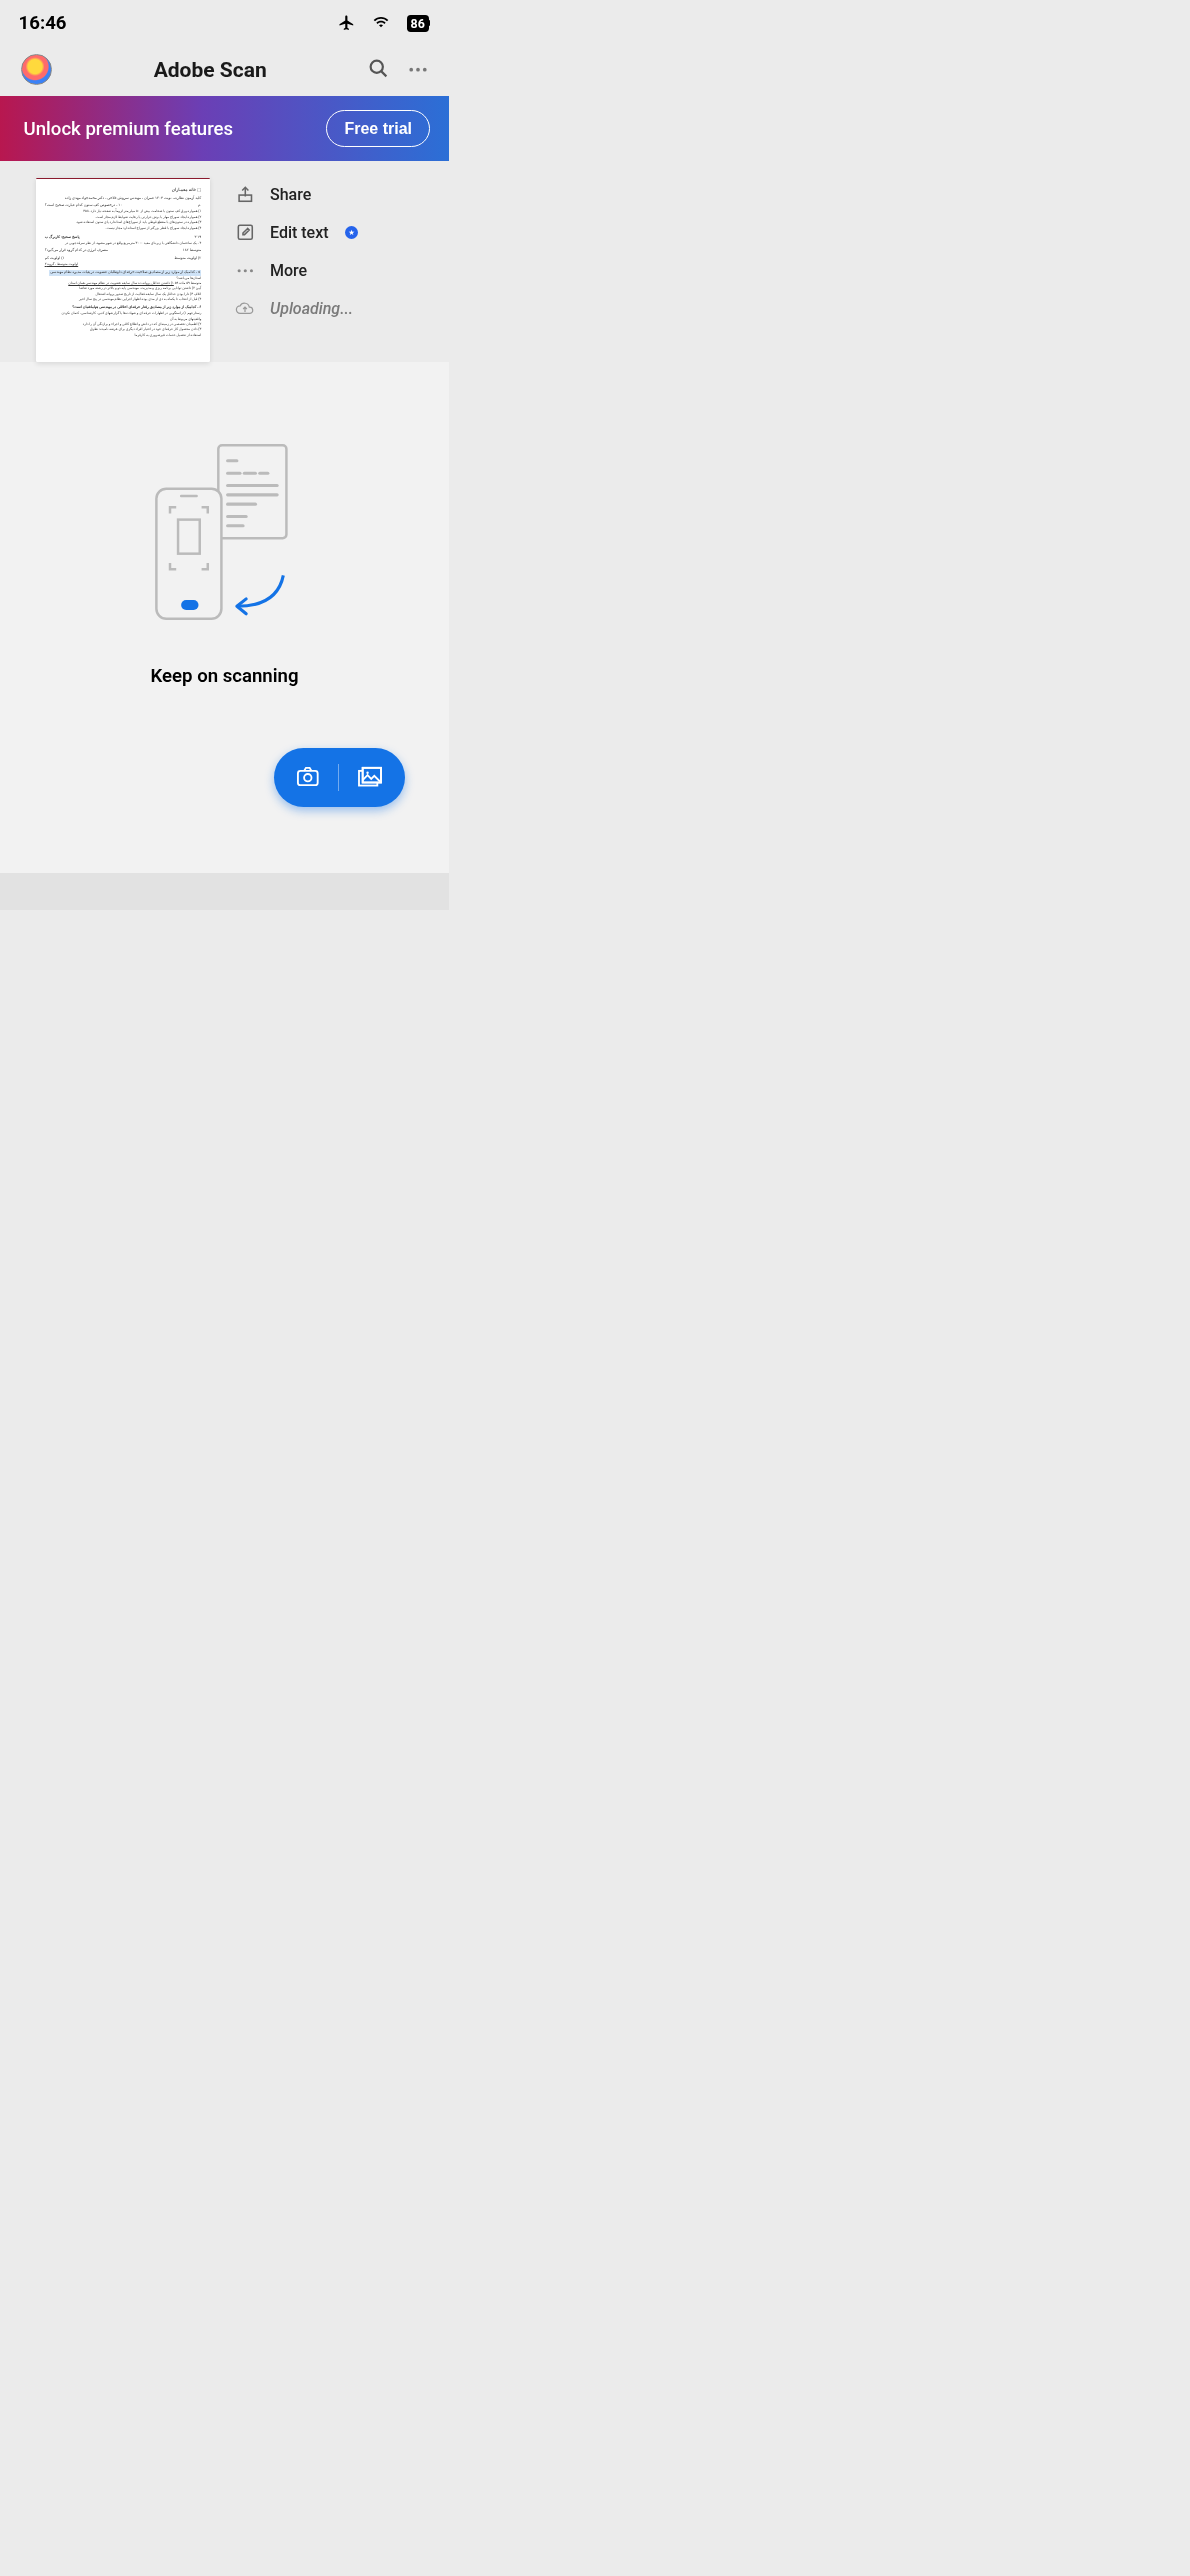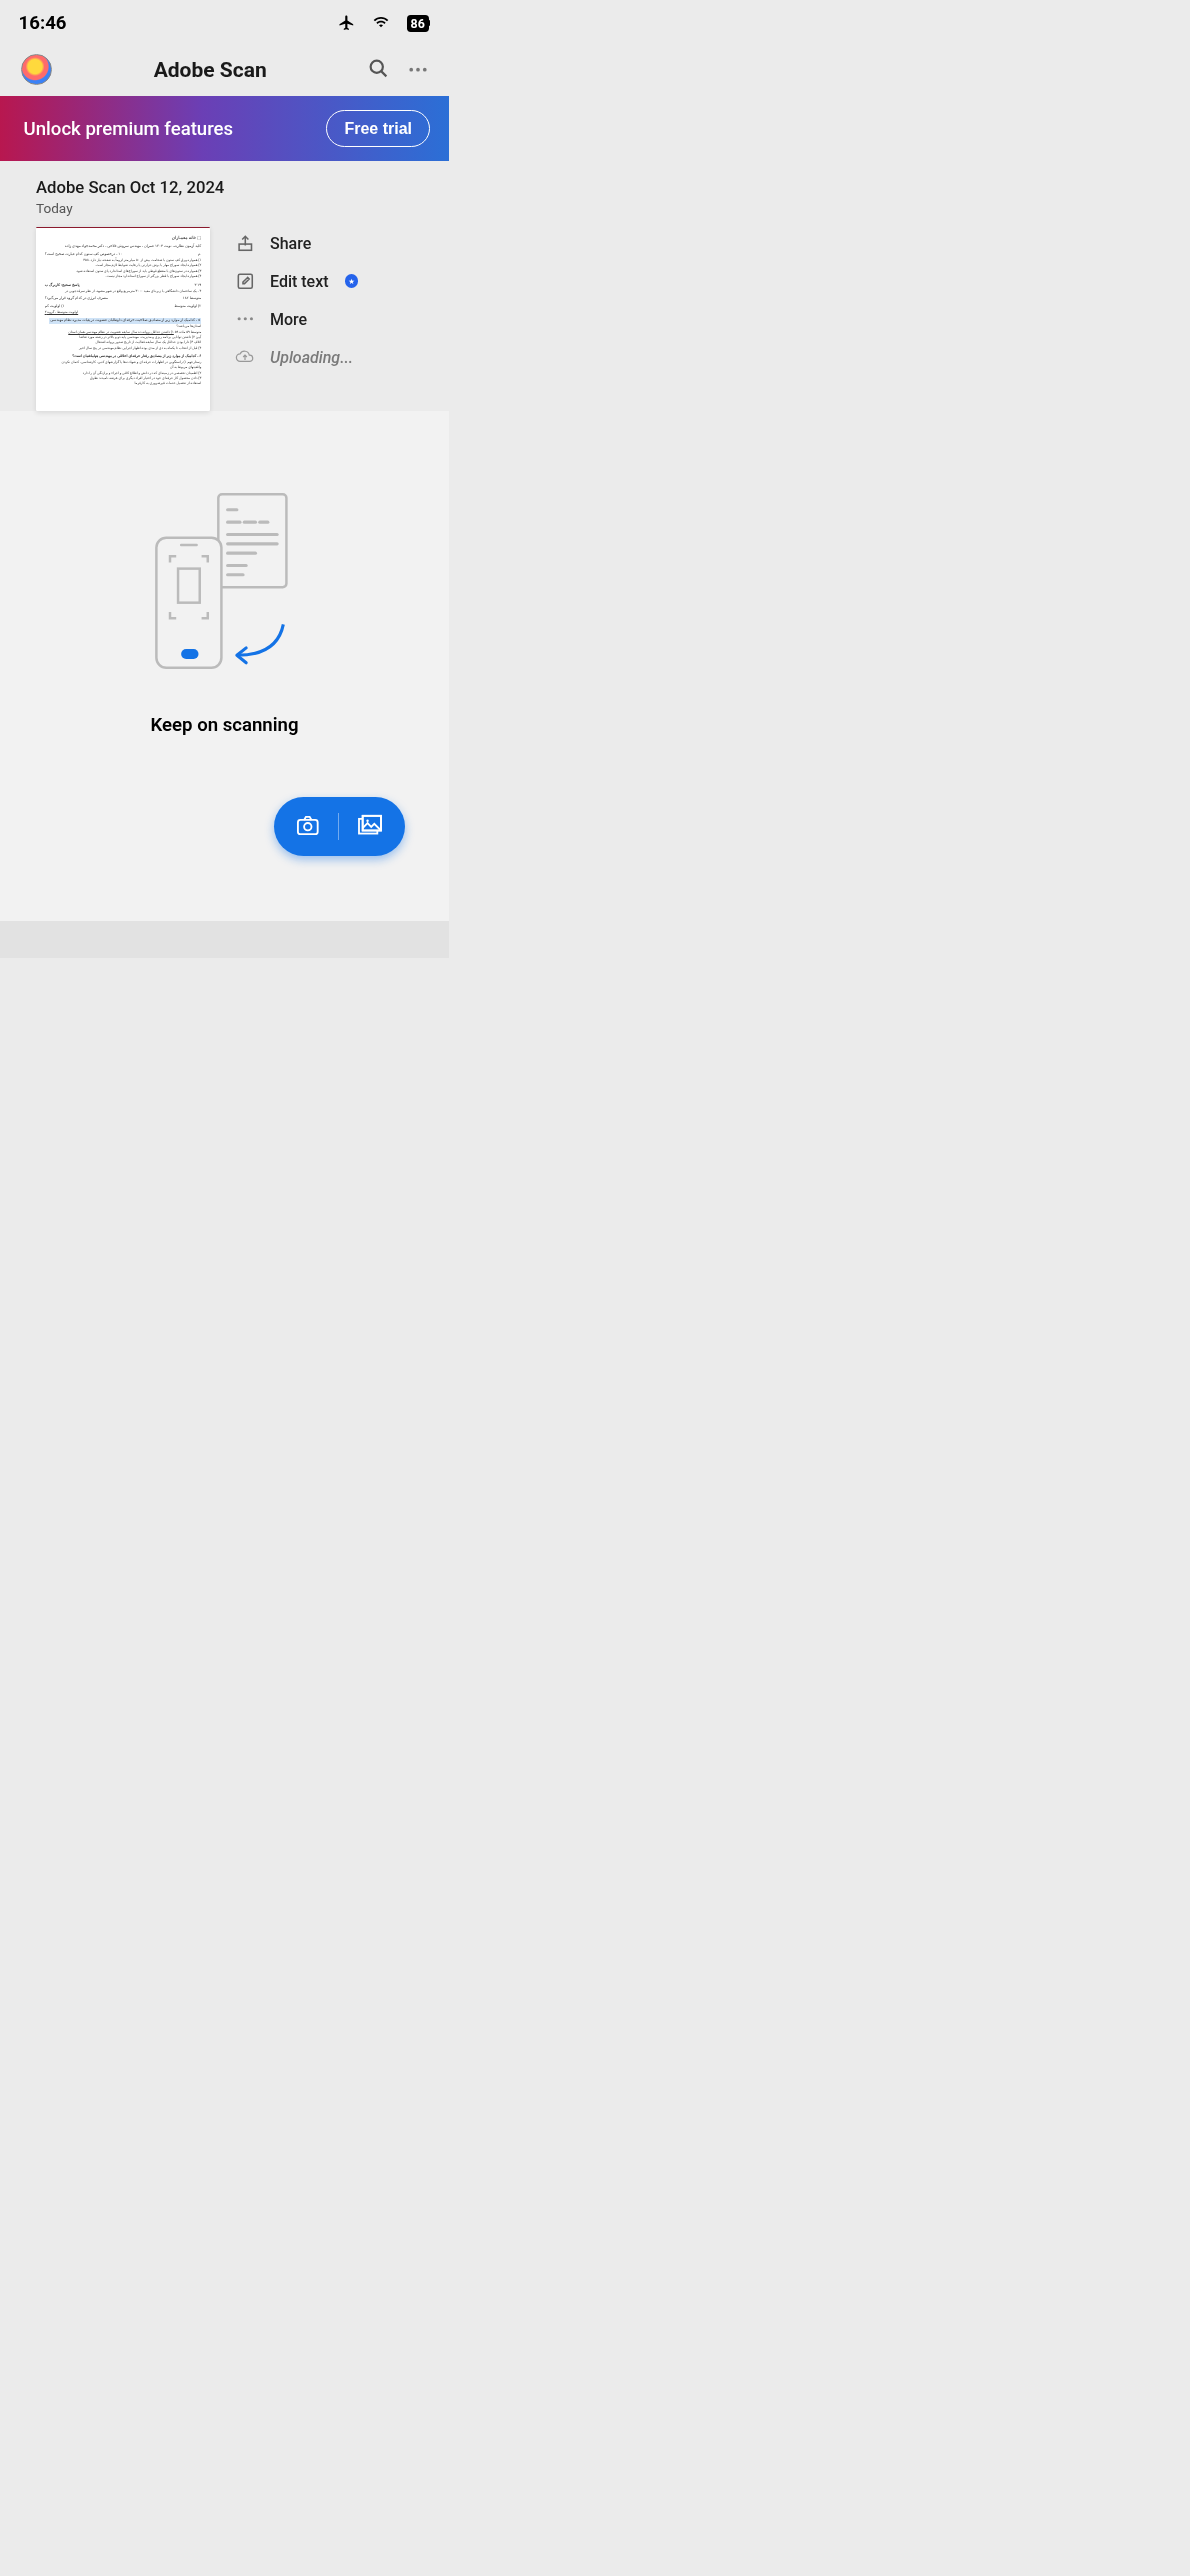--- a/index.html
+++ b/index.html
@@ -93,24 +93,20 @@
     </span>
   </div>
 </div>
 
 <div class="promo">
   <div class="promo-text">Unlock premium features</div>
   <button class="promo-btn">Free trial</button>
 </div>
 
 <div class="doc-section">
-  <div class="doc-header">
-    <div class="doc-title">Adobe Scan Oct 12, 2024</div>
-    <div class="doc-date">Today</div>
-  </div>
   <div class="doc-row">
     <div class="thumb">
       <div class="thumb-logo">⬚ خانه معمـاران</div>
       <div class="thumb-row">
           <span>کلید آزمون نظارت، نوبت ۱۴۰۳ عمران ، مهندس سروش فلاحی ، دکتر محمدجواد مهدی زاده</span>
         </div>
       <div class="thumb-row">
           <span>.م</span>
           <span>۱۰ ، درخصوص کف ستون کدام عبارت صحیح است؟</span>
         </div>

